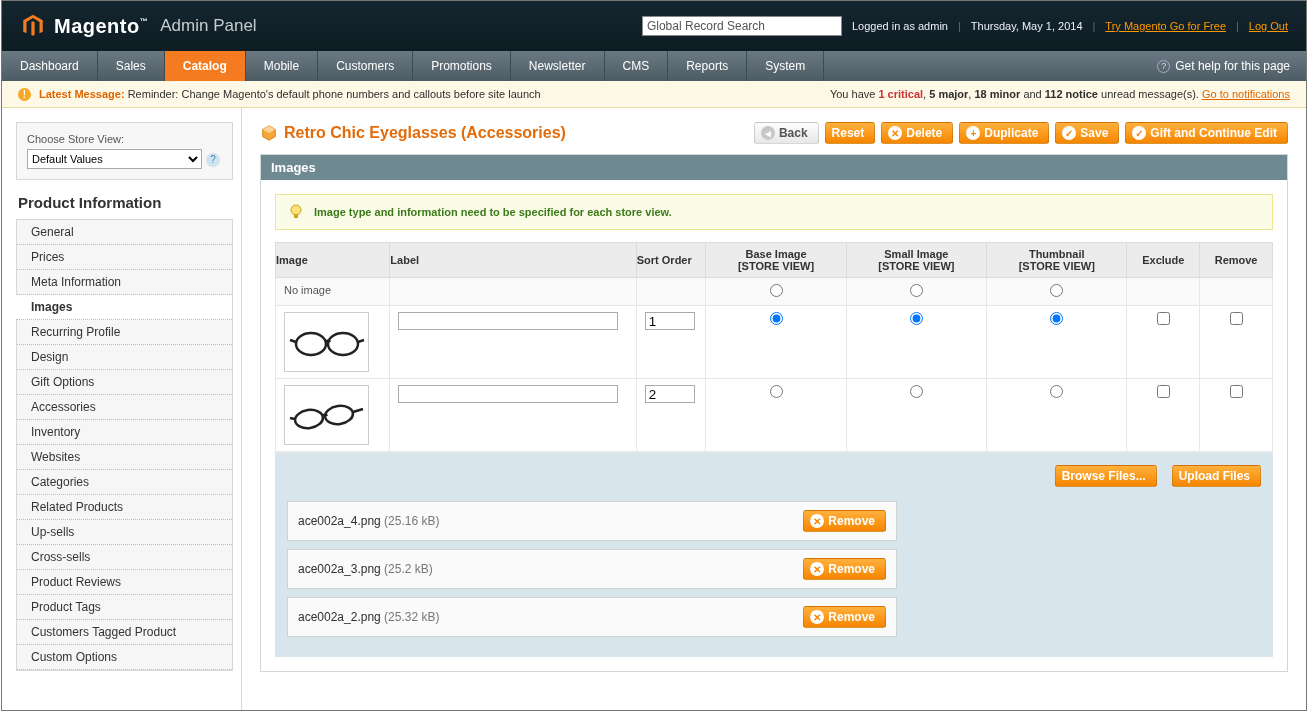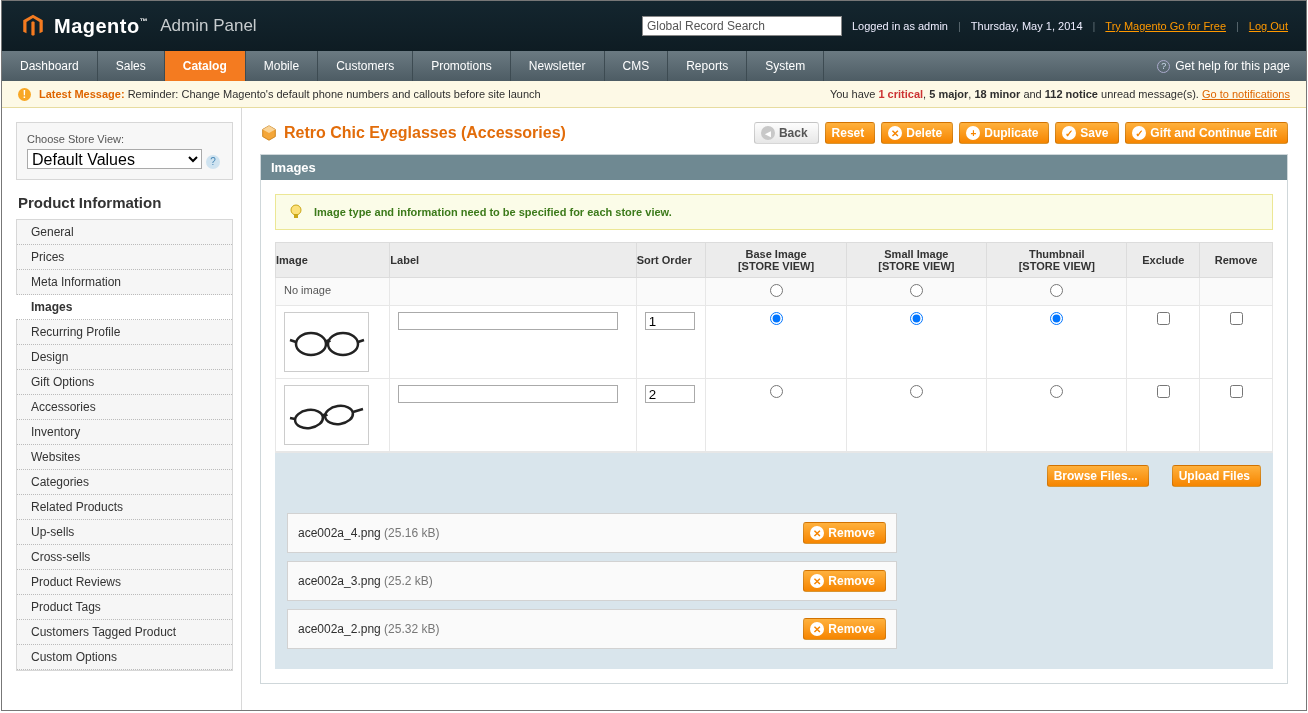--- a/index.html
+++ b/index.html
@@ -33,21 +33,21 @@
   .msgbar .right { margin-left:auto; }
   .crit { color:#c33; font-weight:bold; }
   .msgbar a { color:#de6500; text-decoration:underline; }
 
   
   .body { display:flex; height: calc(711px - 50px - 30px - 27px); background:#fff; }
 
   
   .sidebar { width:240px; padding:14px 8px 14px 14px; border-right:1px solid #d8d8d8; background:#fff; }
   .store-label { font-size:11px; color:#555; margin-bottom:4px; }
-  .store-select { width:175px; height:20px; border:1px solid #aaa; background:#fff; font-size:16px; }
+  .store-select { width:175px; height:20px; border:1px solid #aaa; background:#fff; font-size:11px; }
   .qmark { display:inline-block; width:14px; height:14px; border-radius:50%; background:#cfe3f0; color:#4686b5; font-size:10px; text-align:center; line-height:14px; margin-left:4px; vertical-align:middle;}
   .side-h { font-size:15px; font-weight:bold; color:#333; margin:14px 0 8px 2px; }
   .tab { padding:5px 4px 5px 14px; border-bottom:1px dotted #bbb; font-size:12px; color:#333; background:#f6f6f6; cursor:pointer; }
   .tab.active { background:#fff; font-weight:bold; border-left:0; margin-left:-1px; padding-left:15px; }
   .side-container { border:1px solid #d7d7d7; margin-top:0; }
   .side-store { border:1px solid #d7d7d7; background:#f7f7f7; padding:10px; }
 
   
   .main { flex:1; padding:14px 18px; overflow:auto; }
   .titlebar { display:flex; align-items:center; margin-bottom:10px; }
@@ -73,21 +73,21 @@
   table.img th { background:#ececec; border:1px solid #dcdcdc; text-align:left; padding:5px 0; font-weight:bold; color:#333; }
   table.img th .sv { display:block; font-weight:bold; color:#333; }
   table.img td { border:1px solid #e7e7e7; padding:6px 8px; vertical-align:top; }
   table.img td.center, table.img th.center { text-align:center; }
   .thumb { width:85px; height:60px; border:1px solid #ccc; background:#fff; display:flex; align-items:center; justify-content:center; }
   .lbl-in { width:220px; height:18px; border:1px solid #aaa; }
   .so-in { width:50px; height:18px; border:1px solid #aaa; padding:0 3px; }
   input[type=radio], input[type=checkbox] { margin:0; }
 
   .upload-area { background:#d9e5ec; padding:12px; margin-top:0; border-top:1px solid #e7e7e7; }
-  .upload-btns { display:flex; justify-content:flex-end; gap:23px; margin-bottom:26px; }
+  .upload-btns { display:flex; justify-content:flex-end; gap:15px; margin-bottom:14px; }
   .filebox { background:#fafafa; border:1px solid #d2d2d2; padding:8px 10px; margin-bottom:8px; display:flex; align-items:center; max-width:610px; }
   .filebox .size { color:#777;text-align:center; }
   .remove-btn { margin-left:auto; }
   .filelist { padding-left:0; }
 
   .row-noimg td { background:#fafafa; color:#555; }
 
   select { font-family:inherit; }
 </style>
 </head>

